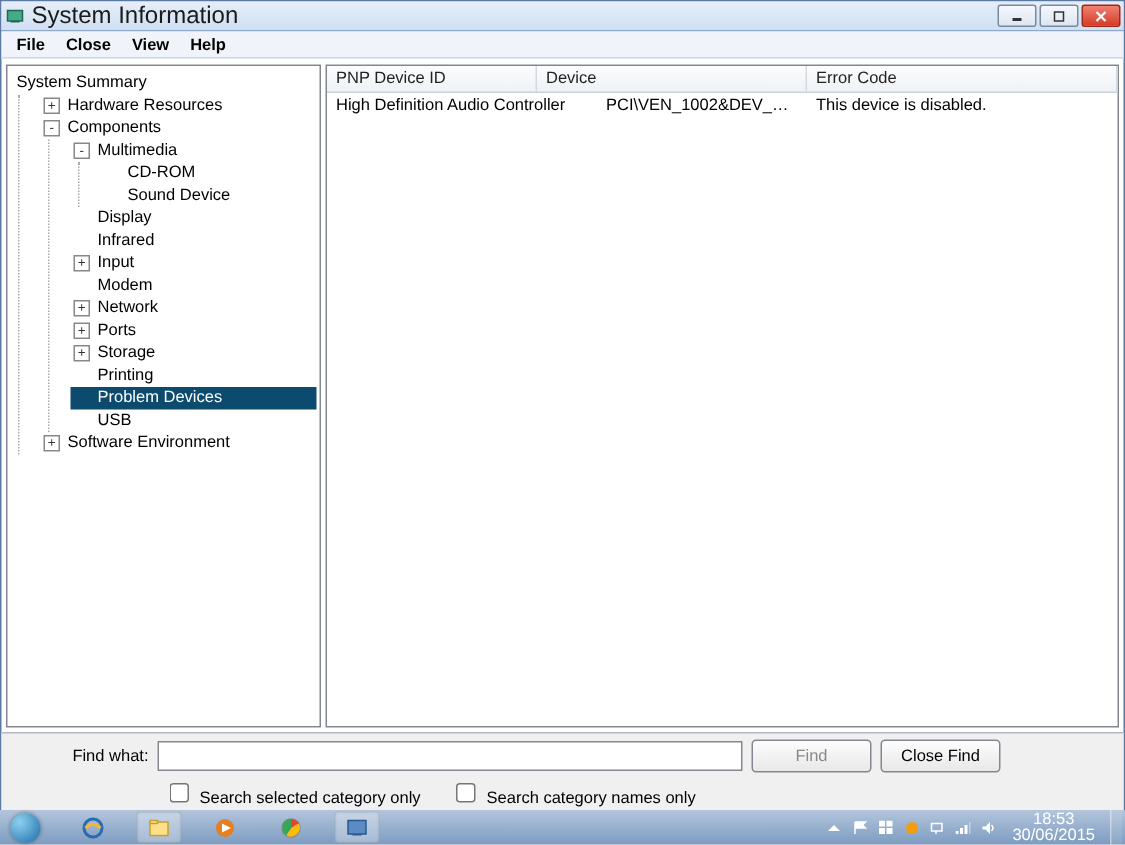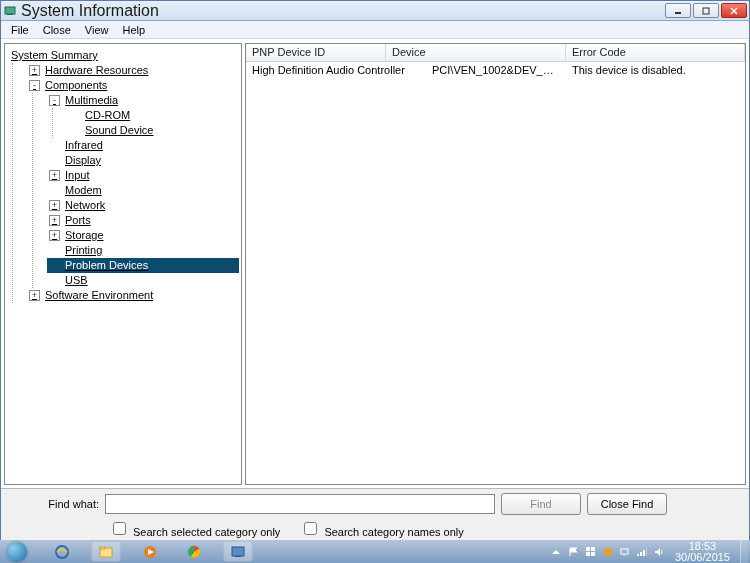--- a/index.html
+++ b/index.html
@@ -7,24 +7,24 @@
 
 .window { position: absolute; top: 0; left: 0; width: 750px; height: 541px; background: #fff; border: 1px solid #5a7aa3; }
 .titlebar { height: 20px; background: linear-gradient(#e6eef9, #cfe0f2); display: flex; align-items: center; padding: 0 2px; border-bottom: 1px solid #8ea8c7; }
 .titlebar-icon { width: 14px; height: 14px; margin-right: 4px; display: inline-flex; align-items: center; justify-content: center; }
 .titlebar-title { flex: 1; color: #1a1a1a; font-size: 16px; }
 .win-btns { display: flex; gap: 2px; }
 .win-btn { width: 26px; height: 15px; border: 1px solid #7a8aa0; background: linear-gradient(#f5f8fc,#dce6f2); border-radius: 2px; display: flex; align-items: center; justify-content: center; font-size: 9px; cursor: default; }
 .win-btn.close { background: linear-gradient(#f08070,#d43c28); border-color: #a02818; color: #fff; }
 
 .menubar { height: 18px; background: #f0f4fa; display: flex; align-items: center; padding: 0 4px; gap: 2px; border-bottom: 1px solid #d0d8e4; }
-.menu-item { padding: 15px 6px; cursor: default; }
+.menu-item { padding: 15px 6px; cursor: default; font-weight: bold; }
 
 .content { position: absolute; top: 39px; left: 0; right: 0; bottom: 52px; display: flex; padding: 3px; gap: 3px; }
-.tree-pane { width: 238px; border: 1px solid #828790; background: #fff; overflow: auto; padding: 4px 2px; text-decoration: underline; }
+.tree-pane { width: 210px; border: 1px solid #828790; background: #fff; overflow: auto; padding: 4px 2px; }
 .tree-node { white-space: nowrap; line-height: 15px; }
 .tree-row { display: flex; align-items: center; cursor: default; padding: 0 2px; }
 .tree-row.sel { background: #0c4a6e; color: #fff; }
 .expander { width: 11px; height: 11px; border: 1px solid #888; font-size: 9px; line-height: 9px; text-align: center; margin-right: 3px; color: #333; background: #fff; flex-shrink: 0; }
 .expander.empty { border: none; background: transparent; }
 .tree-children { padding-left: 14px; border-left: 1px dotted #aaa; margin-left: 5px; }
 .tree-label { padding: 0 2px; }
 
 .detail-pane { flex: 1; border: 1px solid #828790; background: #fff; overflow: auto; }
 .col-headers { display: flex; background: linear-gradient(#fdfdfe,#eef1f5); border-bottom: 1px solid #c8d0da; height: 18px; }
@@ -130,27 +130,27 @@
                       <div class="tree-row">
                         <span class="expander empty"></span>
                         <span class="tree-label">Sound Device</span>
                       </div>
                     </div>
                   </div>
                 </div>
                 <div class="tree-node">
                   <div class="tree-row">
                     <span class="expander empty"></span>
+                    <span class="tree-label">Display</span>
+                  </div>
+                </div>
+                <div class="tree-node">
+                  <div class="tree-row">
+                    <span class="expander empty"></span>
                     <span class="tree-label">Infrared</span>
-                  </div>
-                </div>
-                <div class="tree-node">
-                  <div class="tree-row">
-                    <span class="expander empty"></span>
-                    <span class="tree-label">Display</span>
                   </div>
                 </div>
                 <div class="tree-node">
                   <div class="tree-row">
                     <span class="expander">+</span>
                     <span class="tree-label">Input</span>
                   </div>
                 </div>
                 <div class="tree-node">
                   <div class="tree-row">

